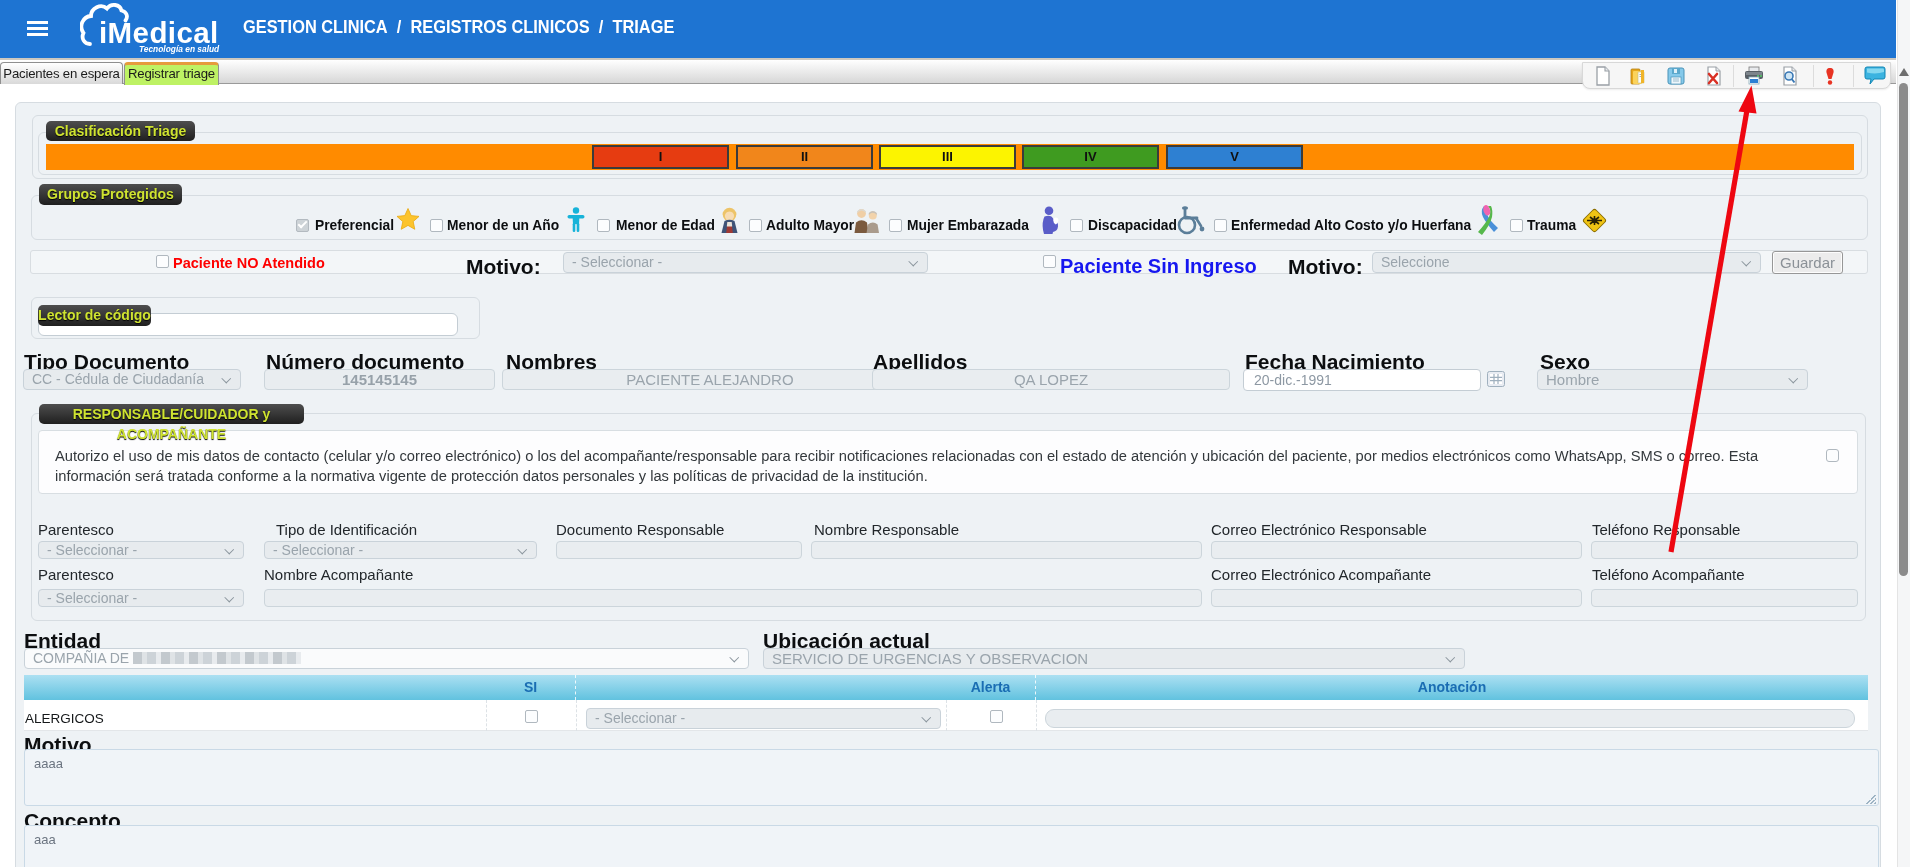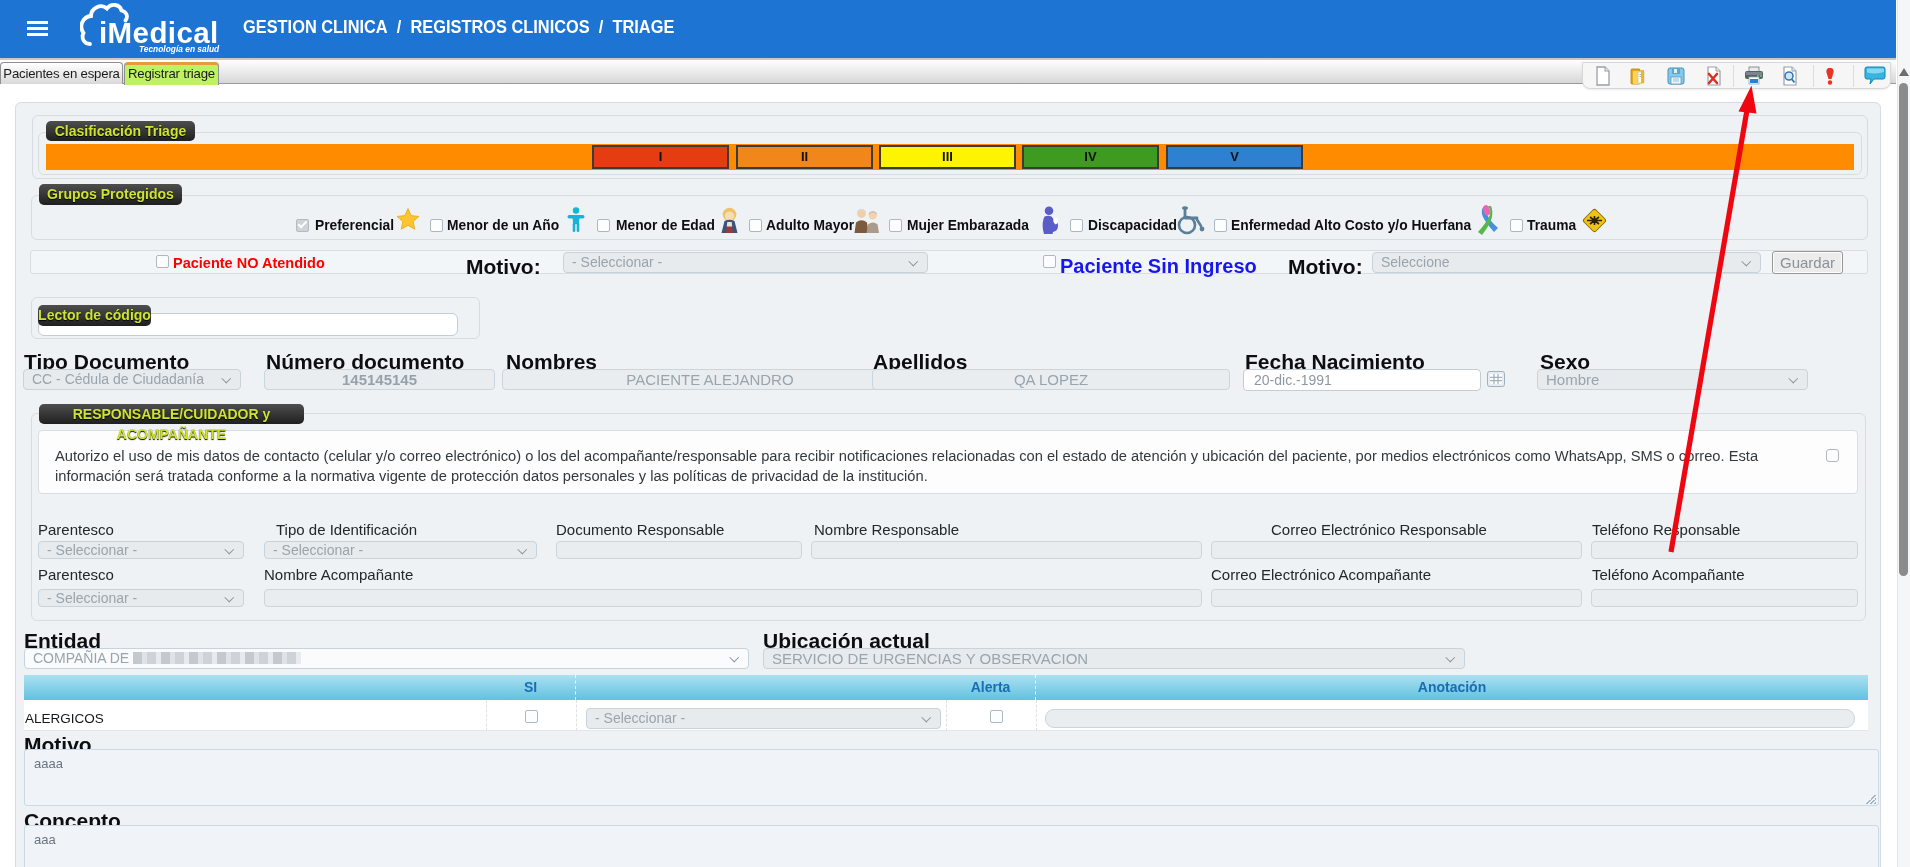--- a/index.html
+++ b/index.html
@@ -258,21 +258,21 @@
 <div class="abs" style="left:55px;top:446px;width:1806px;font-size:14.7px;color:#33383c;line-height:20px;">Autorizo el uso de mis datos de contacto (celular y/o correo electrónico) o los del acompañante/responsable para recibir notificaciones relacionadas con el estado de atención y ubicación del paciente, por medios electrónicos como WhatsApp, SMS o correo. Esta<br>información será tratada conforme a la normativa vigente de protección datos personales y las políticas de privacidad de la institución.</div>
 <div class="abs cb" style="left:1826px;top:449px;border-radius:3px;"></div>
 <div class="abs rlab" style="left:38px;top:521px;">Parentesco</div>
 <div class="abs sel" style="left:38px;top:541px;width:206px;height:18px;line-height:16px;">- Seleccionar -</div>
 <div class="abs rlab" style="left:276px;top:521px;">Tipo de Identificación</div>
 <div class="abs sel" style="left:264px;top:541px;width:273px;height:18px;line-height:16px;">- Seleccionar -</div>
 <div class="abs rlab" style="left:556px;top:521px;">Documento Responsable</div>
 <div class="abs inp" style="left:556px;top:541px;width:246px;height:18px;"></div>
 <div class="abs rlab" style="left:814px;top:521px;">Nombre Responsable</div>
 <div class="abs inp" style="left:811px;top:541px;width:391px;height:18px;"></div>
-<div class="abs rlab" style="left:1271px;top:521px;">Correo Electrónico Responsable</div>
+<div class="abs rlab" style="left:1211px;top:521px;">Correo Electrónico Responsable</div>
 <div class="abs inp" style="left:1211px;top:541px;width:371px;height:18px;"></div>
 <div class="abs rlab" style="left:1592px;top:521px;">Teléfono Responsable</div>
 <div class="abs inp" style="left:1591px;top:541px;width:267px;height:18px;"></div>
 <div class="abs rlab" style="left:38px;top:566px;">Parentesco</div>
 <div class="abs sel" style="left:38px;top:589px;width:206px;height:18px;line-height:16px;">- Seleccionar -</div>
 <div class="abs rlab" style="left:264px;top:566px;">Nombre Acompañante</div>
 <div class="abs inp" style="left:264px;top:589px;width:938px;height:18px;"></div>
 <div class="abs rlab" style="left:1211px;top:566px;">Correo Electrónico Acompañante</div>
 <div class="abs inp" style="left:1211px;top:589px;width:371px;height:18px;"></div>
 <div class="abs rlab" style="left:1592px;top:566px;">Teléfono Acompañante</div>

